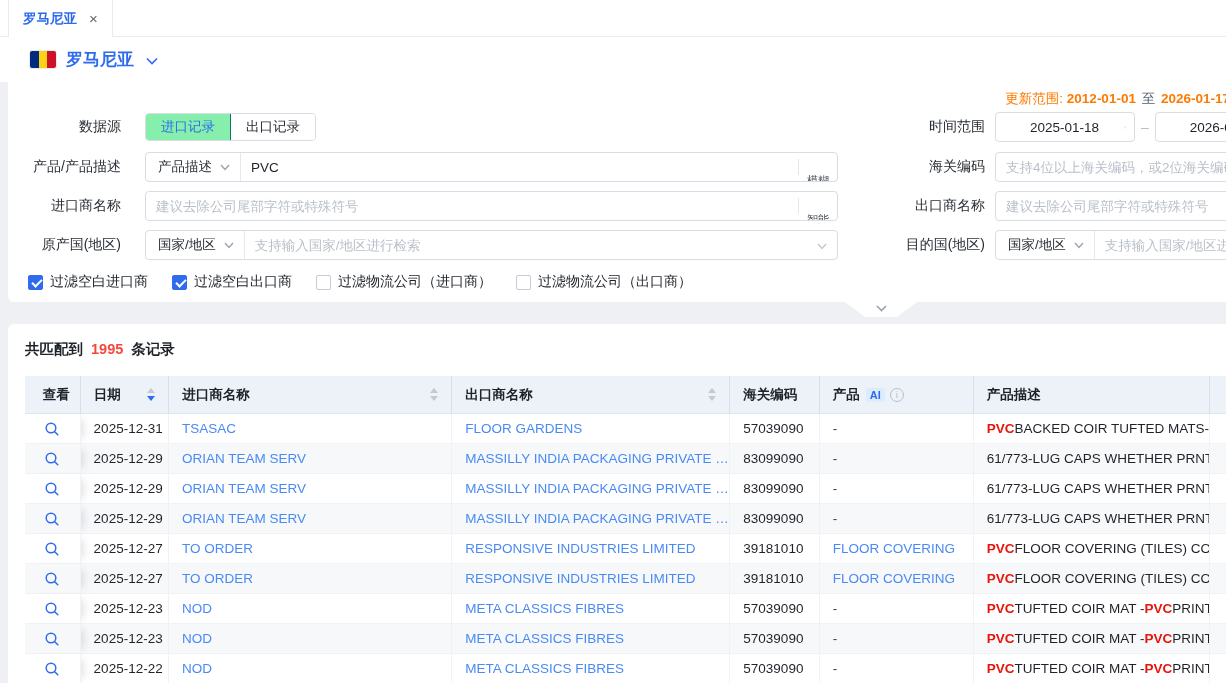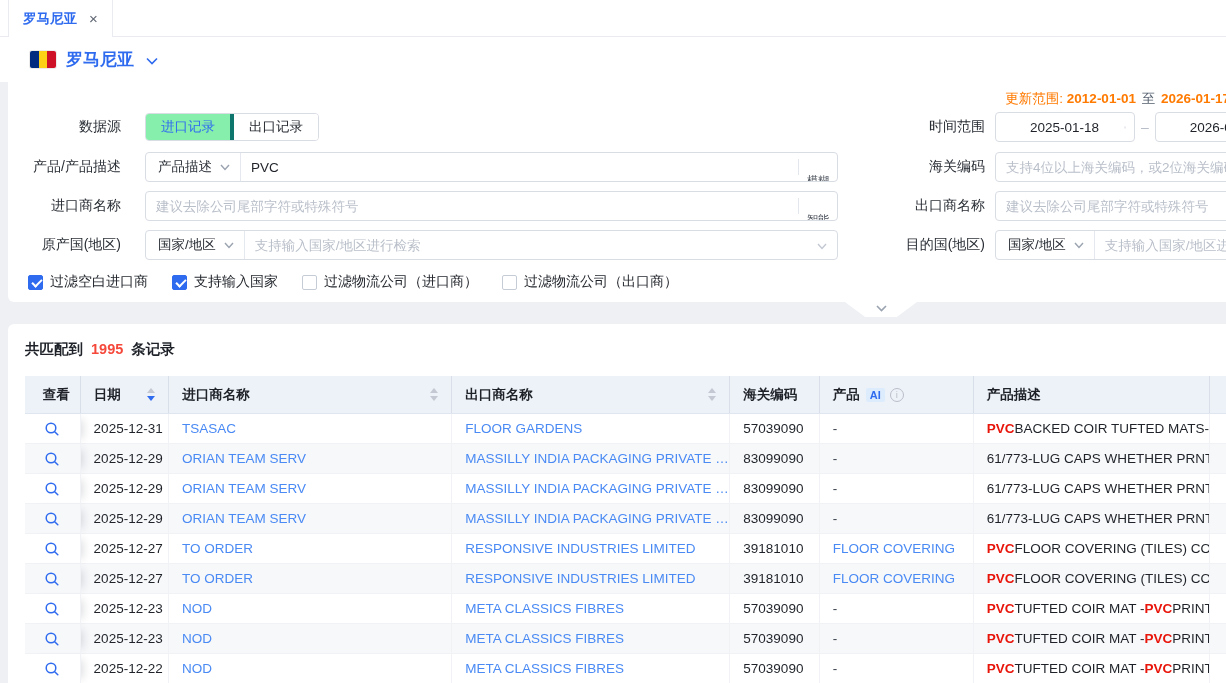--- a/index.html
+++ b/index.html
@@ -36,21 +36,21 @@
   .r-b { margin-bottom:9px; } .r-c { margin-bottom:9px; } .r-d { margin-bottom:13px; }
   .flabel { width:137px; padding-right:24px; text-align:right; flex-shrink:0; color:#2a2f36; }
   .fleft { width:693px; display:flex; align-items:center; flex-shrink:0; }
   .rlabel { width:157px; padding-right:10px; text-align:right; flex-shrink:0; color:#2a2f36; }
   .rfield { width:305px; display:flex; align-items:center; }
 
   
   .segmented { display:flex; height:28px; border:1px solid #d8dce3; border-radius:4px; overflow:hidden; }
   .seg { padding:0 15px; display:flex; align-items:center; font-size:13.5px; background:#fff; cursor:pointer; }
   .seg.sel { background:#86efac; color:var(--accent); }
-  .seg + .seg { border-left:4px solid #0f766e; }
+  .seg + .seg { border-left:1px solid #0f766e; }
 
   
   .combo { display:flex; align-items:center; height:30px; border:1px solid #d8dce3; border-radius:4px;
     background:#fff; width:100%; overflow:hidden; }
   .combo-select { display:flex; align-items:center; gap:8px; padding:0 10px 0 12px; height:100%;
     border-right:1px solid #e5e8ee; flex-shrink:0; font-size:13.5px; color:#2a2f36; cursor:pointer; }
   .combo input { border:none; outline:none; flex:1; height:100%; padding:0 10px; font-size:13.5px;
     font-family:inherit; color:#1f2329; background:transparent; min-width:0; }
   .combo input::placeholder { color:#b9bfc9; }
   .tail-group { display:flex; align-items:center; gap:8px; padding:0 8px; flex-shrink:0; }
@@ -272,21 +272,21 @@
     </div>
   </div>
 
   <div class="check-row">
     <span class="chk">
       <span class="box on"></span>
       <span>过滤空白进口商</span>
     </span>
     <span class="chk">
       <span class="box on"></span>
-      <span>支持输入国家</span>
+      <span>过滤空白出口商</span>
     </span>
     <span class="chk">
       <span class="box"></span>
       <span>过滤物流公司（进口商）</span>
     </span>
     <span class="chk">
       <span class="box"></span>
       <span>过滤物流公司（出口商）</span>
     </span>
   </div>

